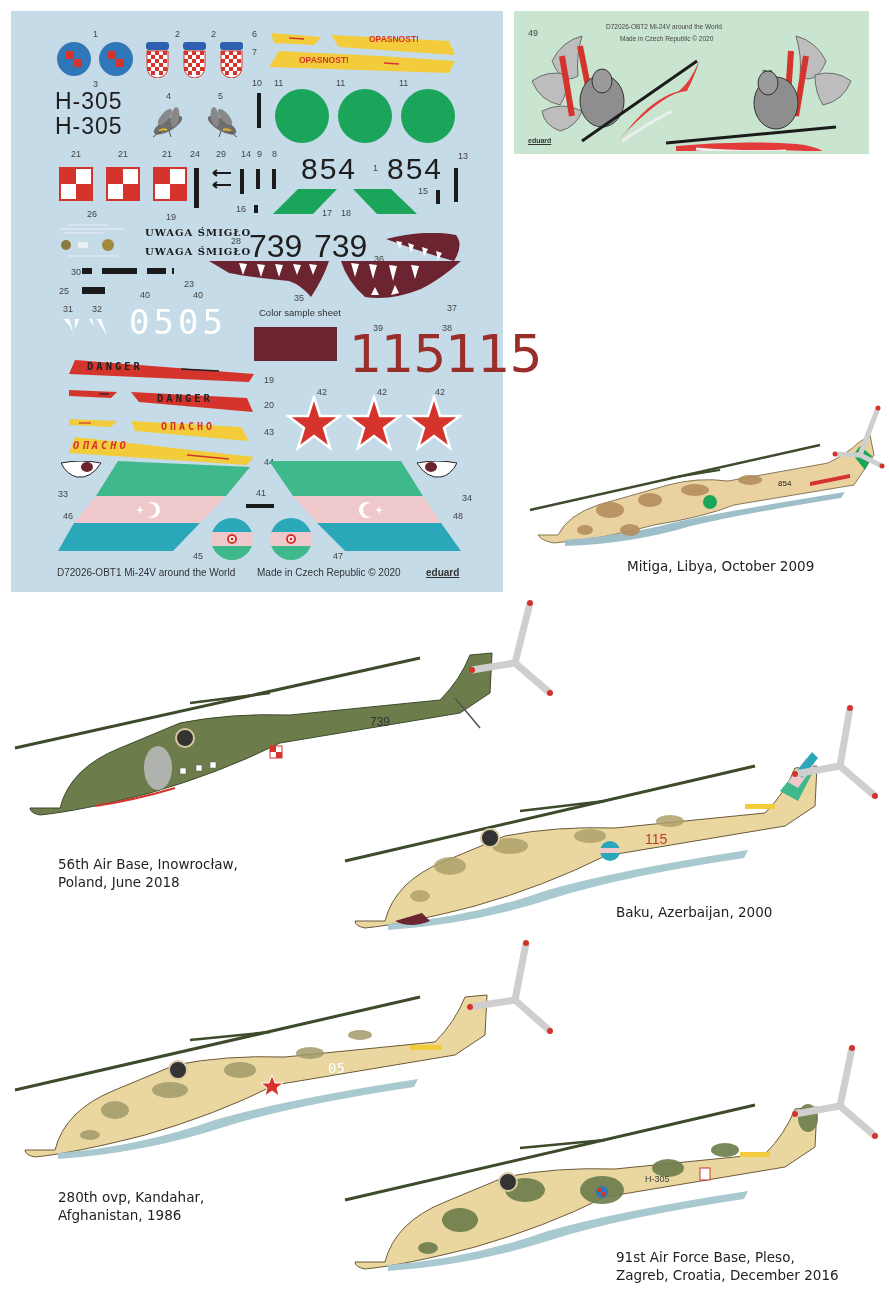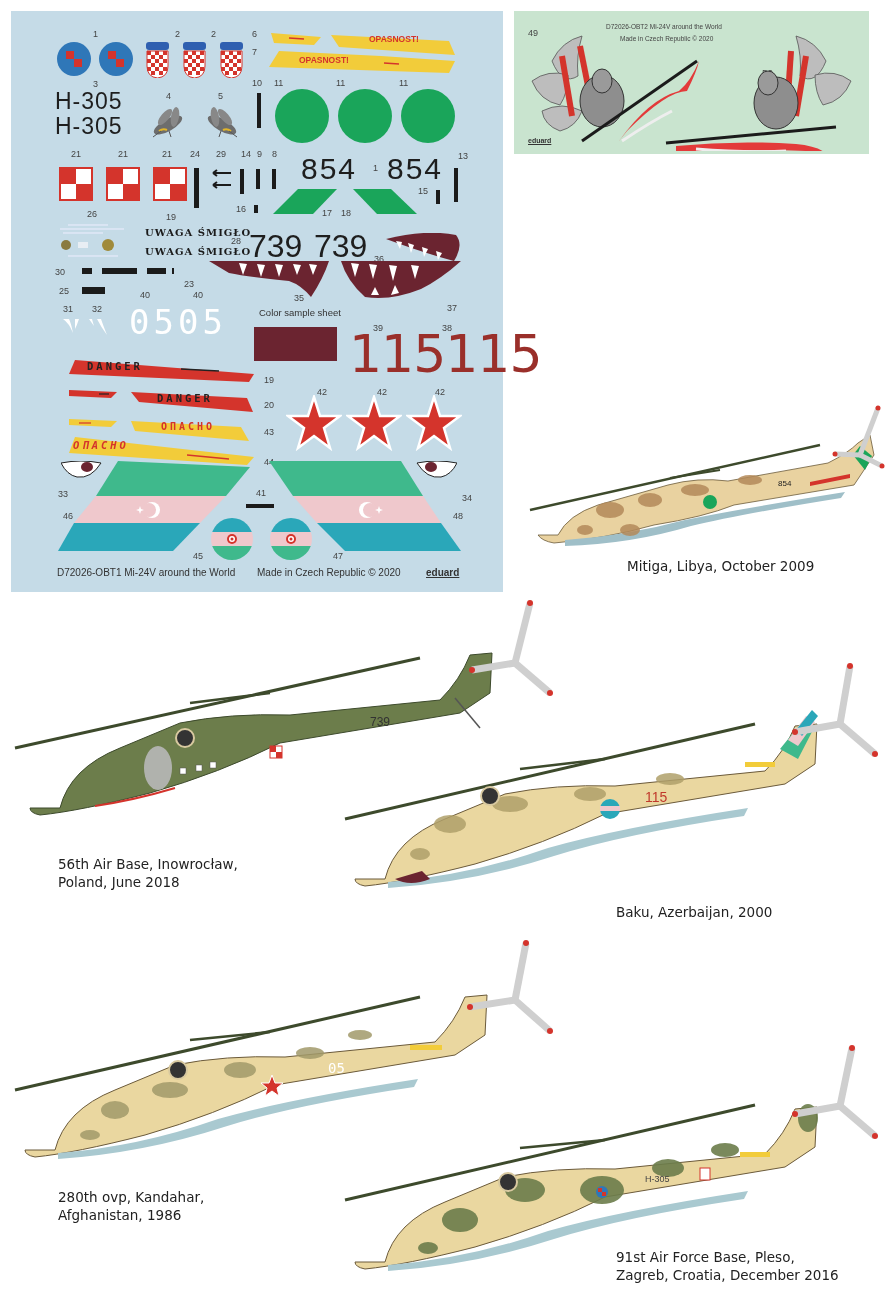--- a/index.html
+++ b/index.html
@@ -269,21 +269,21 @@
           <polygon points="28,3 32,18 36,4"></polygon>
           <polygon points="48,4 52,20 56,5"></polygon>
           <polygon points="70,4 74,18 78,5"></polygon>
           <polygon points="30,34 34,26 38,34"></polygon>
           <polygon points="50,34 54,24 58,32"></polygon>
         </g>
       </svg>
   </div>
   <span class="num" style="left:436px;top:292px">37</span>
 
-  <span class="num" style="left:44px;top:256px">30</span>
+  <span class="num" style="left:60px;top:256px">30</span>
   <div class="bar" style="left:71px;top:257px;width:10px;height:6px"></div>
   <div class="bar" style="left:91px;top:257px;width:35px;height:6px"></div>
   <div class="bar" style="left:136px;top:257px;width:19px;height:6px"></div>
   <div class="bar" style="left:161px;top:257px;width:2px;height:6px"></div>
   <span class="num" style="left:173px;top:268px">23</span>
   <span class="num" style="left:48px;top:275px">25</span>
   <div class="bar" style="left:71px;top:276px;width:23px;height:7px"></div>
   <span class="num" style="left:129px;top:279px">40</span>
   <span class="num" style="left:182px;top:279px">40</span>
 
@@ -526,21 +526,21 @@
     <line x1="505" y1="65" x2="462" y2="72" stroke="#cfcfcf" stroke-width="7"></line>
     <circle cx="520" cy="5" r="3" fill="#d4342c"></circle>
       <circle cx="540" cy="95" r="3" fill="#d4342c"></circle>
       <circle cx="462" cy="72" r="3" fill="#d4342c"></circle>
     <line x1="445" y1="100" x2="470" y2="130" stroke="#555" stroke-width="1.5"></line>
   </svg>
 </div>
 <span class="caption" style="left:58px;top:855px">56th Air Base, Inowrocław,</span>
 <span class="caption" style="left:58px;top:873px">Poland, June 2018</span>
 
-<div class="abs" style="left:340px;top:654px">
+<div class="abs" style="left:340px;top:696px">
   <svg width="549" height="240">
     <line x1="5" y1="165" x2="415" y2="70" stroke="#3d4a2c" stroke-width="3"></line>
     <line x1="180" y1="115" x2="265" y2="105" stroke="#3d4a2c" stroke-width="2.5"></line>
     <path d="M45 225 q10 -40 60 -60 l60 -25 q50 -10 110 -8 l150 -15 q20 -20 30 -45 l22 -2 l-2 40 l-30 20 l-180 30 q-60 30 -130 50 q-70 18 -110 22 q-10 -2 -10 -7z" fill="#ead7a0" stroke="#6b5a3a" stroke-width="1"></path>
     <path d="M48 228 q80 -6 160 -34 q70 -20 200 -40 l-4 8 q-120 18 -190 40 q-80 26 -166 32z" fill="#a9c9d0"></path>
     <g fill="#b0a06a" opacity="0.85">
         <ellipse cx="110" cy="170" rx="16" ry="9"></ellipse>
         <ellipse cx="170" cy="150" rx="18" ry="8"></ellipse>
         <ellipse cx="250" cy="140" rx="16" ry="7"></ellipse>
         <ellipse cx="330" cy="125" rx="14" ry="6"></ellipse>

